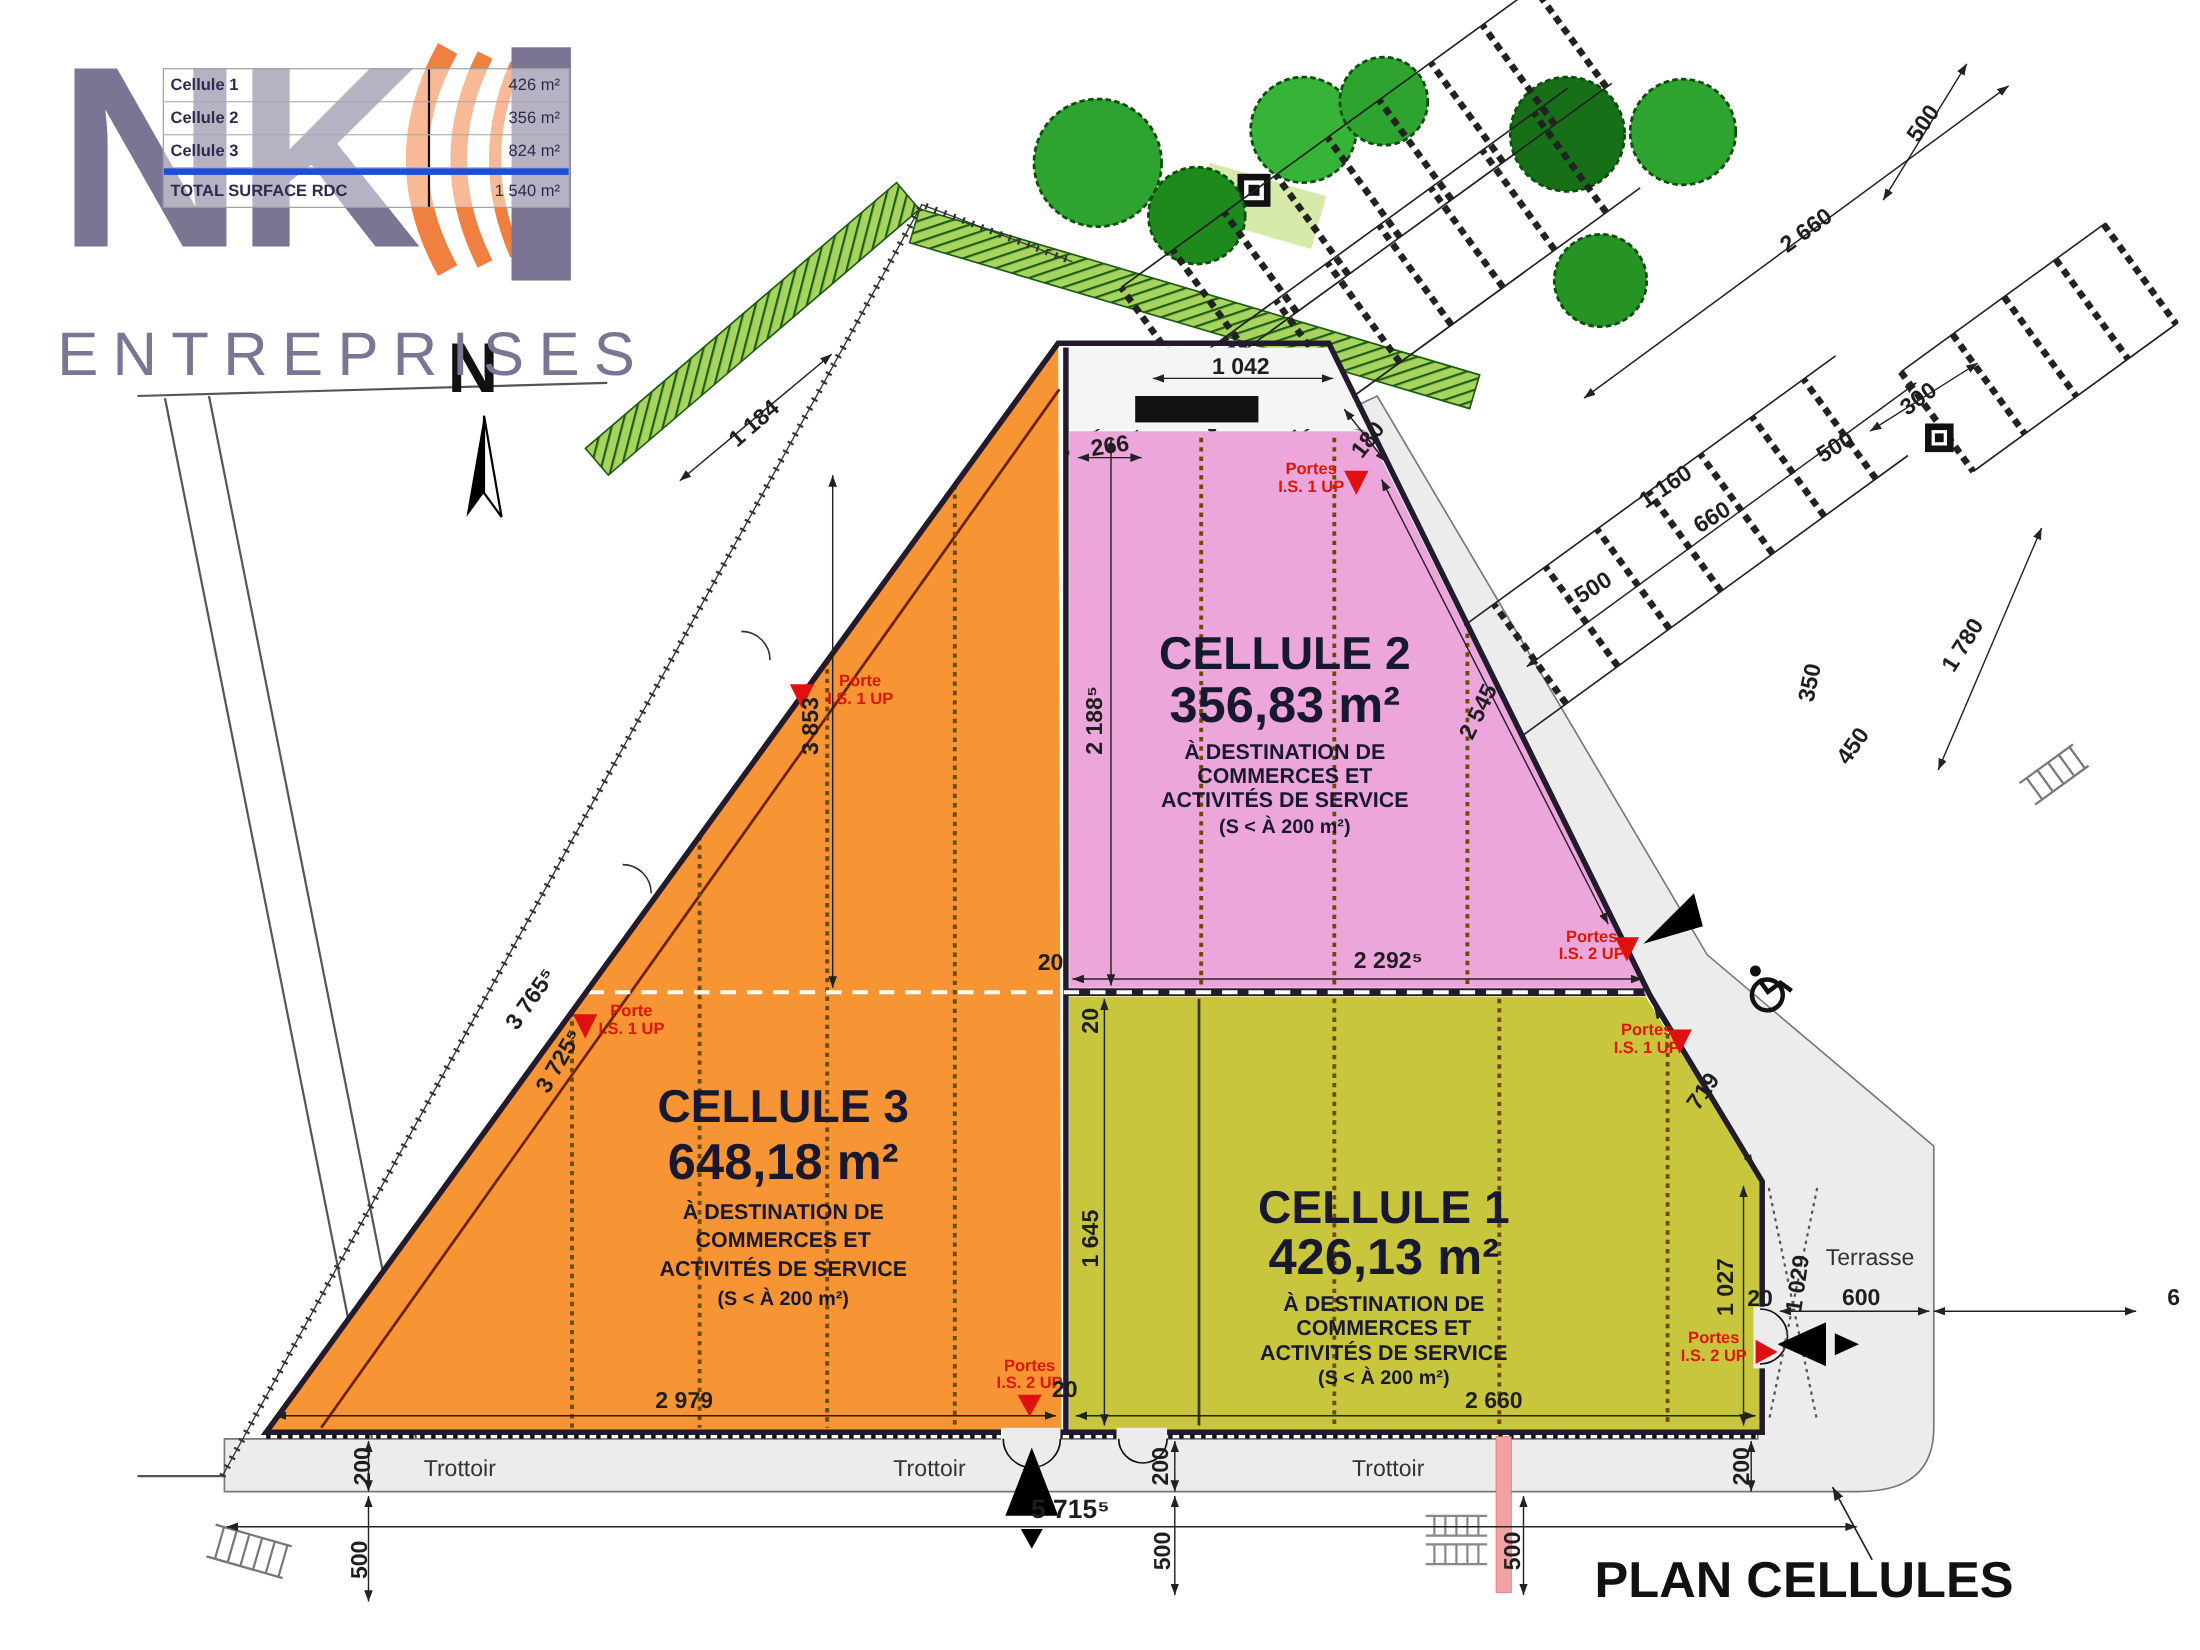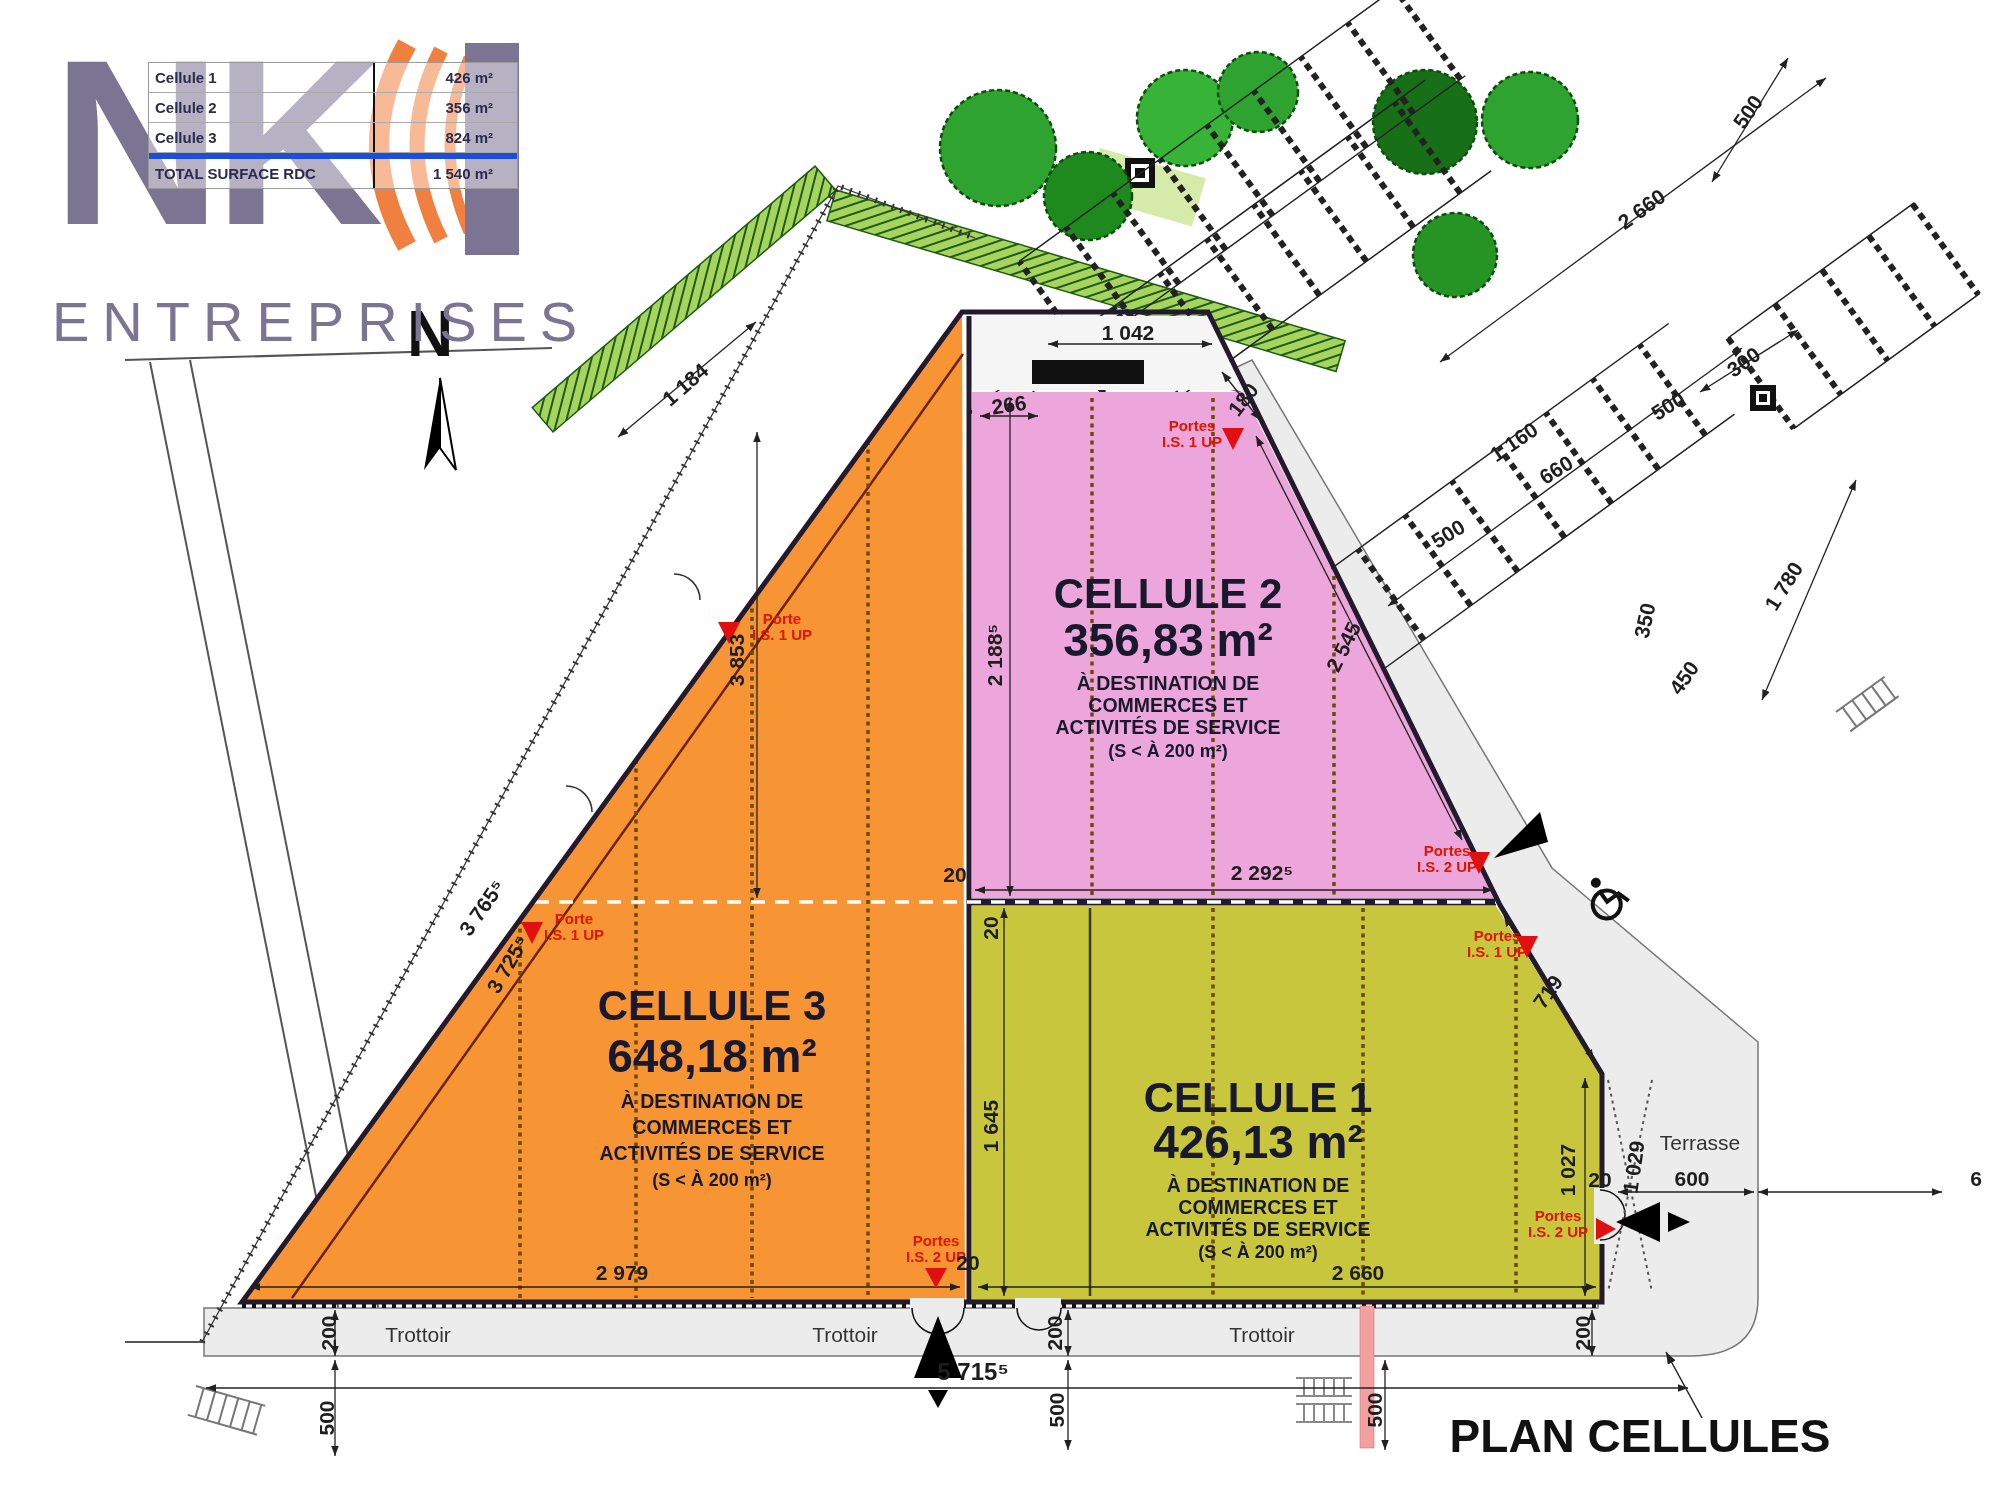--- a/index.html
+++ b/index.html
@@ -12,21 +12,21 @@
   .ibar{width:54px;height:212px;background:#7B7492;margin-top:13px;}
   .chev{margin:8px -26px 0 -34px;}
   #logo .sub{font-size:56px;letter-spacing:13px;color:#7B7492;margin-top:24px;}
   
   #legend{position:absolute;left:148px;top:62px;width:368px;z-index:2;
           background:rgba(255,255,255,0.45);border:1px solid #999;font-size:15px;color:#2b2b4e;}
   #legend .r{display:flex;align-items:center;height:29px;border-bottom:1px solid #aaa;}
   #legend .r:last-child{border-bottom:none;}
   #legend .r.total{border-top:6px solid #1d4ed8;font-weight:bold;}
   #legend .lab{flex:1;padding-left:6px;font-weight:bold;}
-  #legend .val{width:118px;text-align:left;padding-right:24px;font-weight:bold;
+  #legend .val{width:118px;text-align:left;padding-right:8px;font-weight:normal;
                border-left:2px solid #111;height:100%;display:flex;align-items:center;justify-content:flex-end;}
   
   text{font-family:"Liberation Sans",sans-serif;}
   .dim{font-size:21px;font-weight:bold;fill:#1e1e1e;}
   .dimL{font-size:24px;font-weight:bold;fill:#1e1e1e;}
   .street{font-size:21px;fill:#333;}
   .red{font-size:15px;font-weight:bold;fill:#DD1700;}
   .ct{font-size:42px;font-weight:bold;fill:#18182e;}
   .ca{font-size:46px;font-weight:bold;fill:#18182e;}
   .cd{font-size:19.5px;font-weight:bold;fill:#18182e;}

